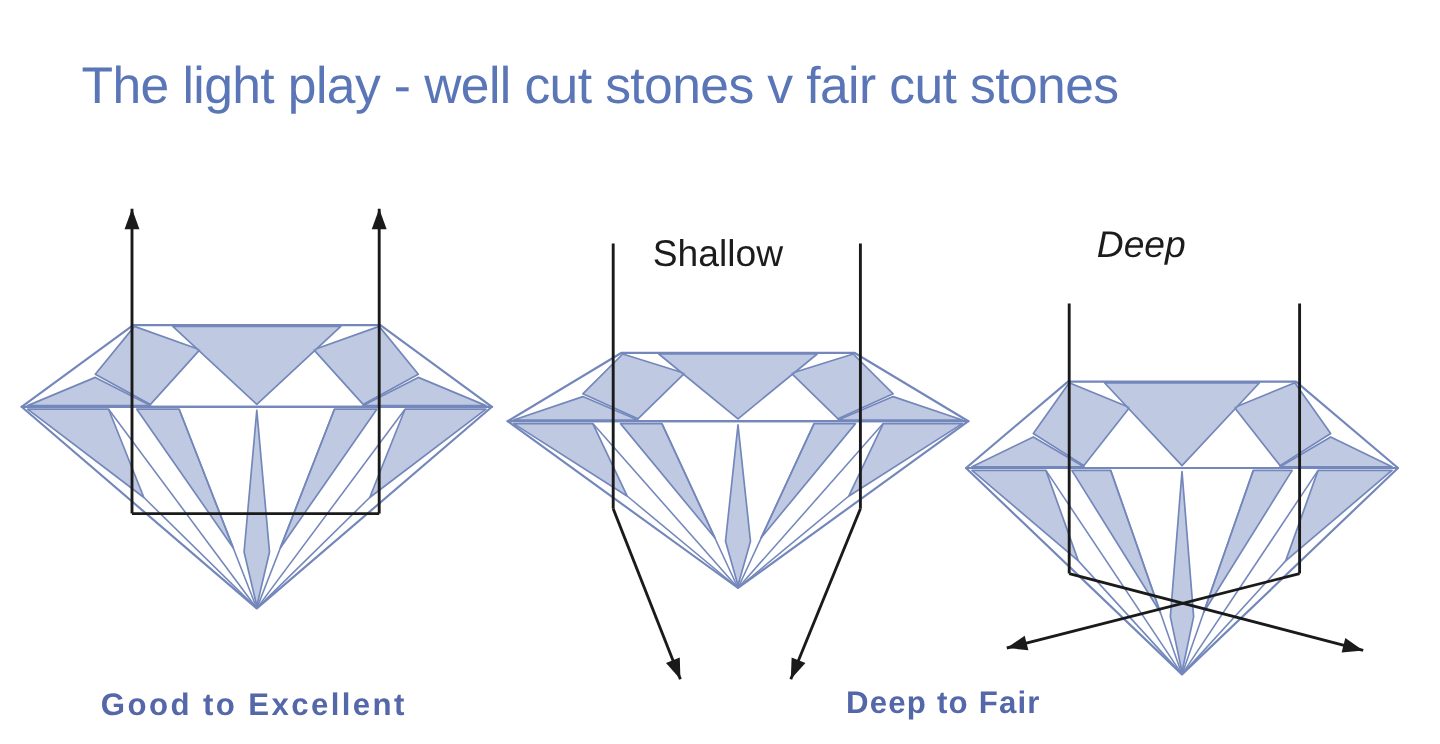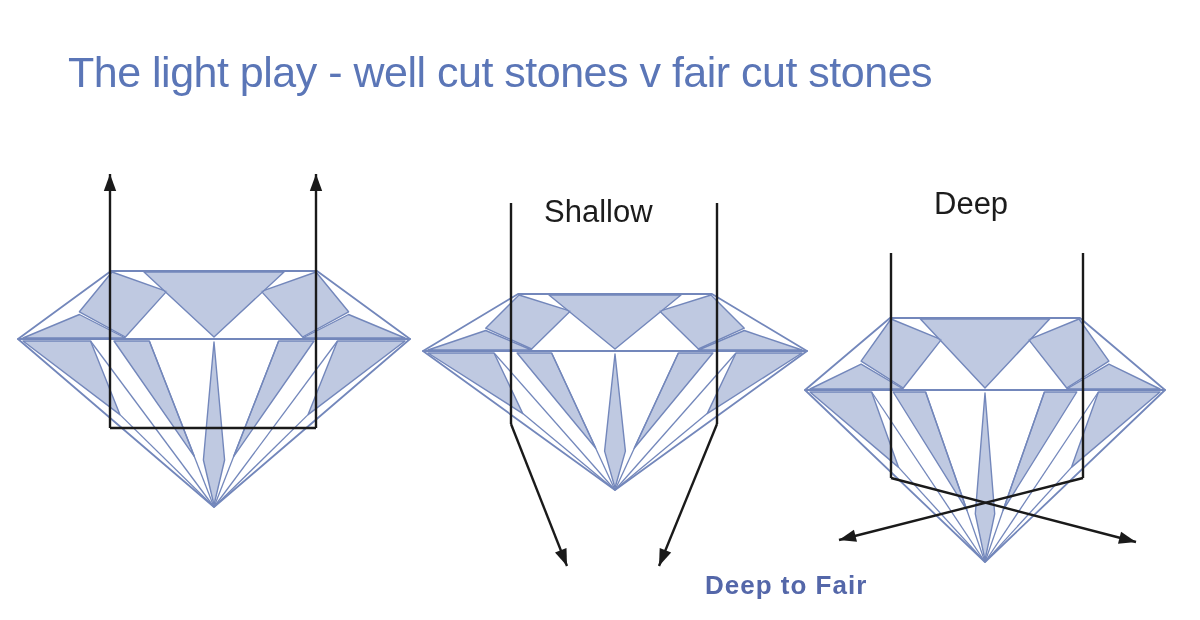--- a/index.html
+++ b/index.html
@@ -6,21 +6,21 @@
   body{width:1200px;height:620px;overflow:hidden;position:relative;
        font-family:"Liberation Sans",sans-serif;}
   .stage{position:absolute;left:0;top:0;width:988px;height:620px;}
   #stones-svg{position:absolute;left:0;top:0;}
   .title{position:absolute;left:68px;top:48px;font-size:43px;font-weight:400;
          letter-spacing:-0.5px;white-space:nowrap;}
   .lbl{position:absolute;white-space:nowrap;}
   .lbl-black{font-size:31px;font-weight:400;}
   .lbl-blue{font-size:26px;font-weight:700;}
   #lbl-shallow{left:544px;top:154px;margin-top:40px;}
-  #lbl-deep{left:934px;top:186px;}
+  #lbl-deep{left:914px;top:186px;font-style:italic;}
   #lbl-good{left:84px;top:572px;letter-spacing:2px;}
   #lbl-poor{left:705px;top:570px;letter-spacing:1px;}
 </style>
 </head>
 <body>
 
 <div class="stage">
   <svg id="stones-svg" width="1200" height="620" viewBox="0 0 1200 620">
       <g>
         <polygon points="112.0,272.0 166.6,291.4 125.4,337.0 79.4,311.8" fill="#adbad8" fill-opacity="0.78" stroke="#7387bb" stroke-width="1.4" stroke-linejoin="round"></polygon>
@@ -102,14 +102,15 @@
         <line x1="1083" y1="253" x2="1083" y2="478" stroke="#1a1a1a" stroke-width="2.4"></line>
         <line x1="891" y1="478" x2="1136" y2="542" stroke="#1a1a1a" stroke-width="2.4"></line>
         <polygon points="1136.0,542.0 1118.0,543.7 1121.1,531.7" fill="#1a1a1a"></polygon>
         <line x1="1083" y1="478" x2="839" y2="540" stroke="#1a1a1a" stroke-width="2.4"></line>
         <polygon points="839.0,540.0 853.9,529.8 857.0,541.8" fill="#1a1a1a"></polygon>
       </g>
     </svg>
   <div class="title" id="diagram-title" style="color: rgb(91, 118, 183);">The light play - well cut stones v fair cut stones</div>
   <div class="lbl lbl-black" id="lbl-shallow" style="color: rgb(28, 28, 28);">Shallow</div>
   <div class="lbl lbl-black" id="lbl-deep" style="color: rgb(28, 28, 28);">Deep</div>
+  <div class="lbl lbl-blue" id="lbl-good" style="color: rgb(84, 103, 169);">Good to Excellent</div>
   <div class="lbl lbl-blue" id="lbl-poor" style="color: rgb(84, 103, 169);">Deep to Fair</div>
 </div>
 
 </body></html>

